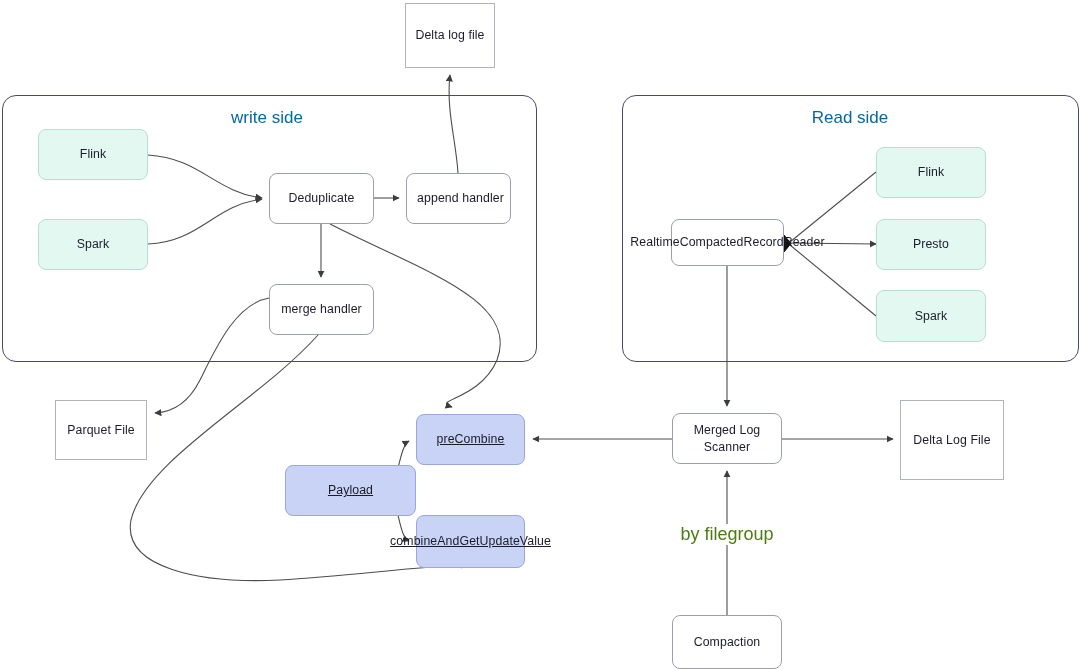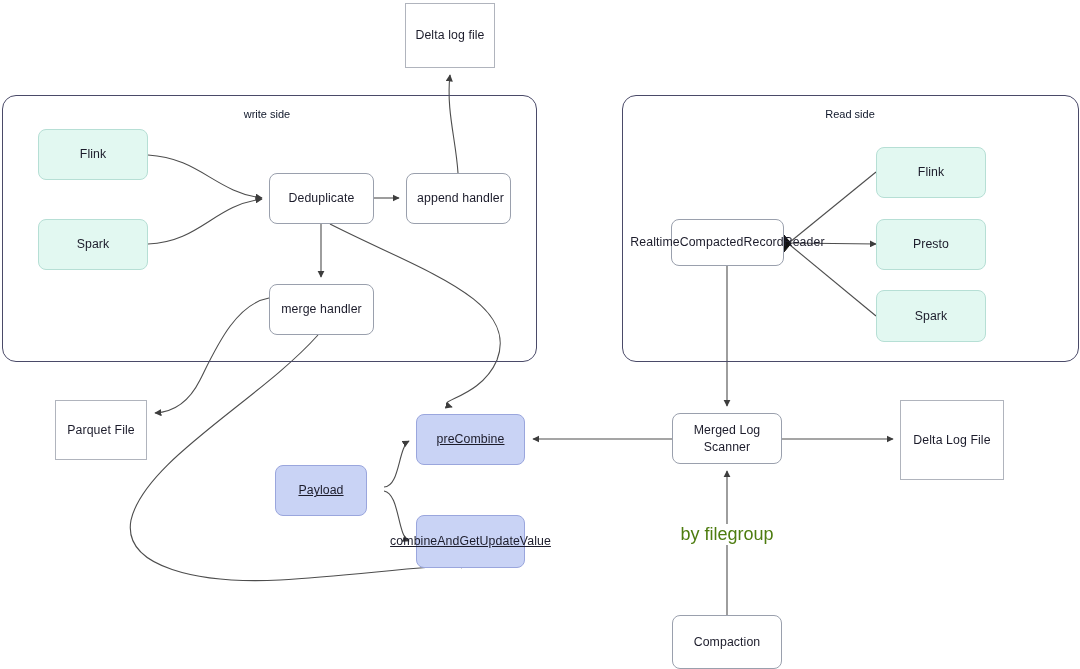--- a/index.html
+++ b/index.html
@@ -64,22 +64,22 @@
   }
   .group {
     position: absolute;
     box-sizing: border-box;
     border: 1.4px solid #4a4a68;
     border-radius: 14px;
     background: transparent;
   }
   .group-title {
     position: absolute;
-    font-size: 11px;
-    color: #0f172a;
+    font-size: 17px;
+    color: #0369a1;
     white-space: nowrap;
     transform: translateX(-50%);
   }
   .edge-label {
     position: absolute;
     font-size: 18px;
     color: #4d7c0f;
     background: #ffffff;
     white-space: nowrap;
     padding: 0 3px;
@@ -152,21 +152,21 @@
   <div class="node rounded n-plain" style="left:269px; top:173px; width:105px; height:51px;">Deduplicate</div>
 
   <div class="node rounded n-plain" style="left:406px; top:173px; width:105px; height:51px;padding-left:8px;">append handler</div>
 
   <div class="node rounded n-plain" style="left:269px; top:284px; width:105px; height:51px;">merge handler</div>
 
   <div class="node sharp n-plain-soft" style="left:55px; top:400px; width:92px; height:60px;">Parquet File</div>
 
   <div class="node rounded n-purple" style="left:416px; top:414px; width:109px; height:51px;">preCombine</div>
 
-  <div class="node rounded n-purple" style="left:275px; top:465px; width:92px; height:51px;">Payload</div>
+  <div class="node rounded n-purple" style="left:285px; top:465px; width:131px; height:51px;">Payload</div>
 
   <div class="node rounded n-purple" style="left:416px; top:515px; width:109px; height:53px;">combineAndGetUpdateValue</div>
 
   <div class="node rounded n-plain" style="left:671px; top:219px; width:113px; height:47px;">RealtimeCompactedRecordReader</div>
 
   <div class="node rounded n-green" style="left:876px; top:147px; width:110px; height:51px;">Flink</div>
 
   <div class="node rounded n-green" style="left:876px; top:219px; width:110px; height:51px;">Presto</div>
 
   <div class="node rounded n-green" style="left:876px; top:290px; width:110px; height:52px;">Spark</div>

